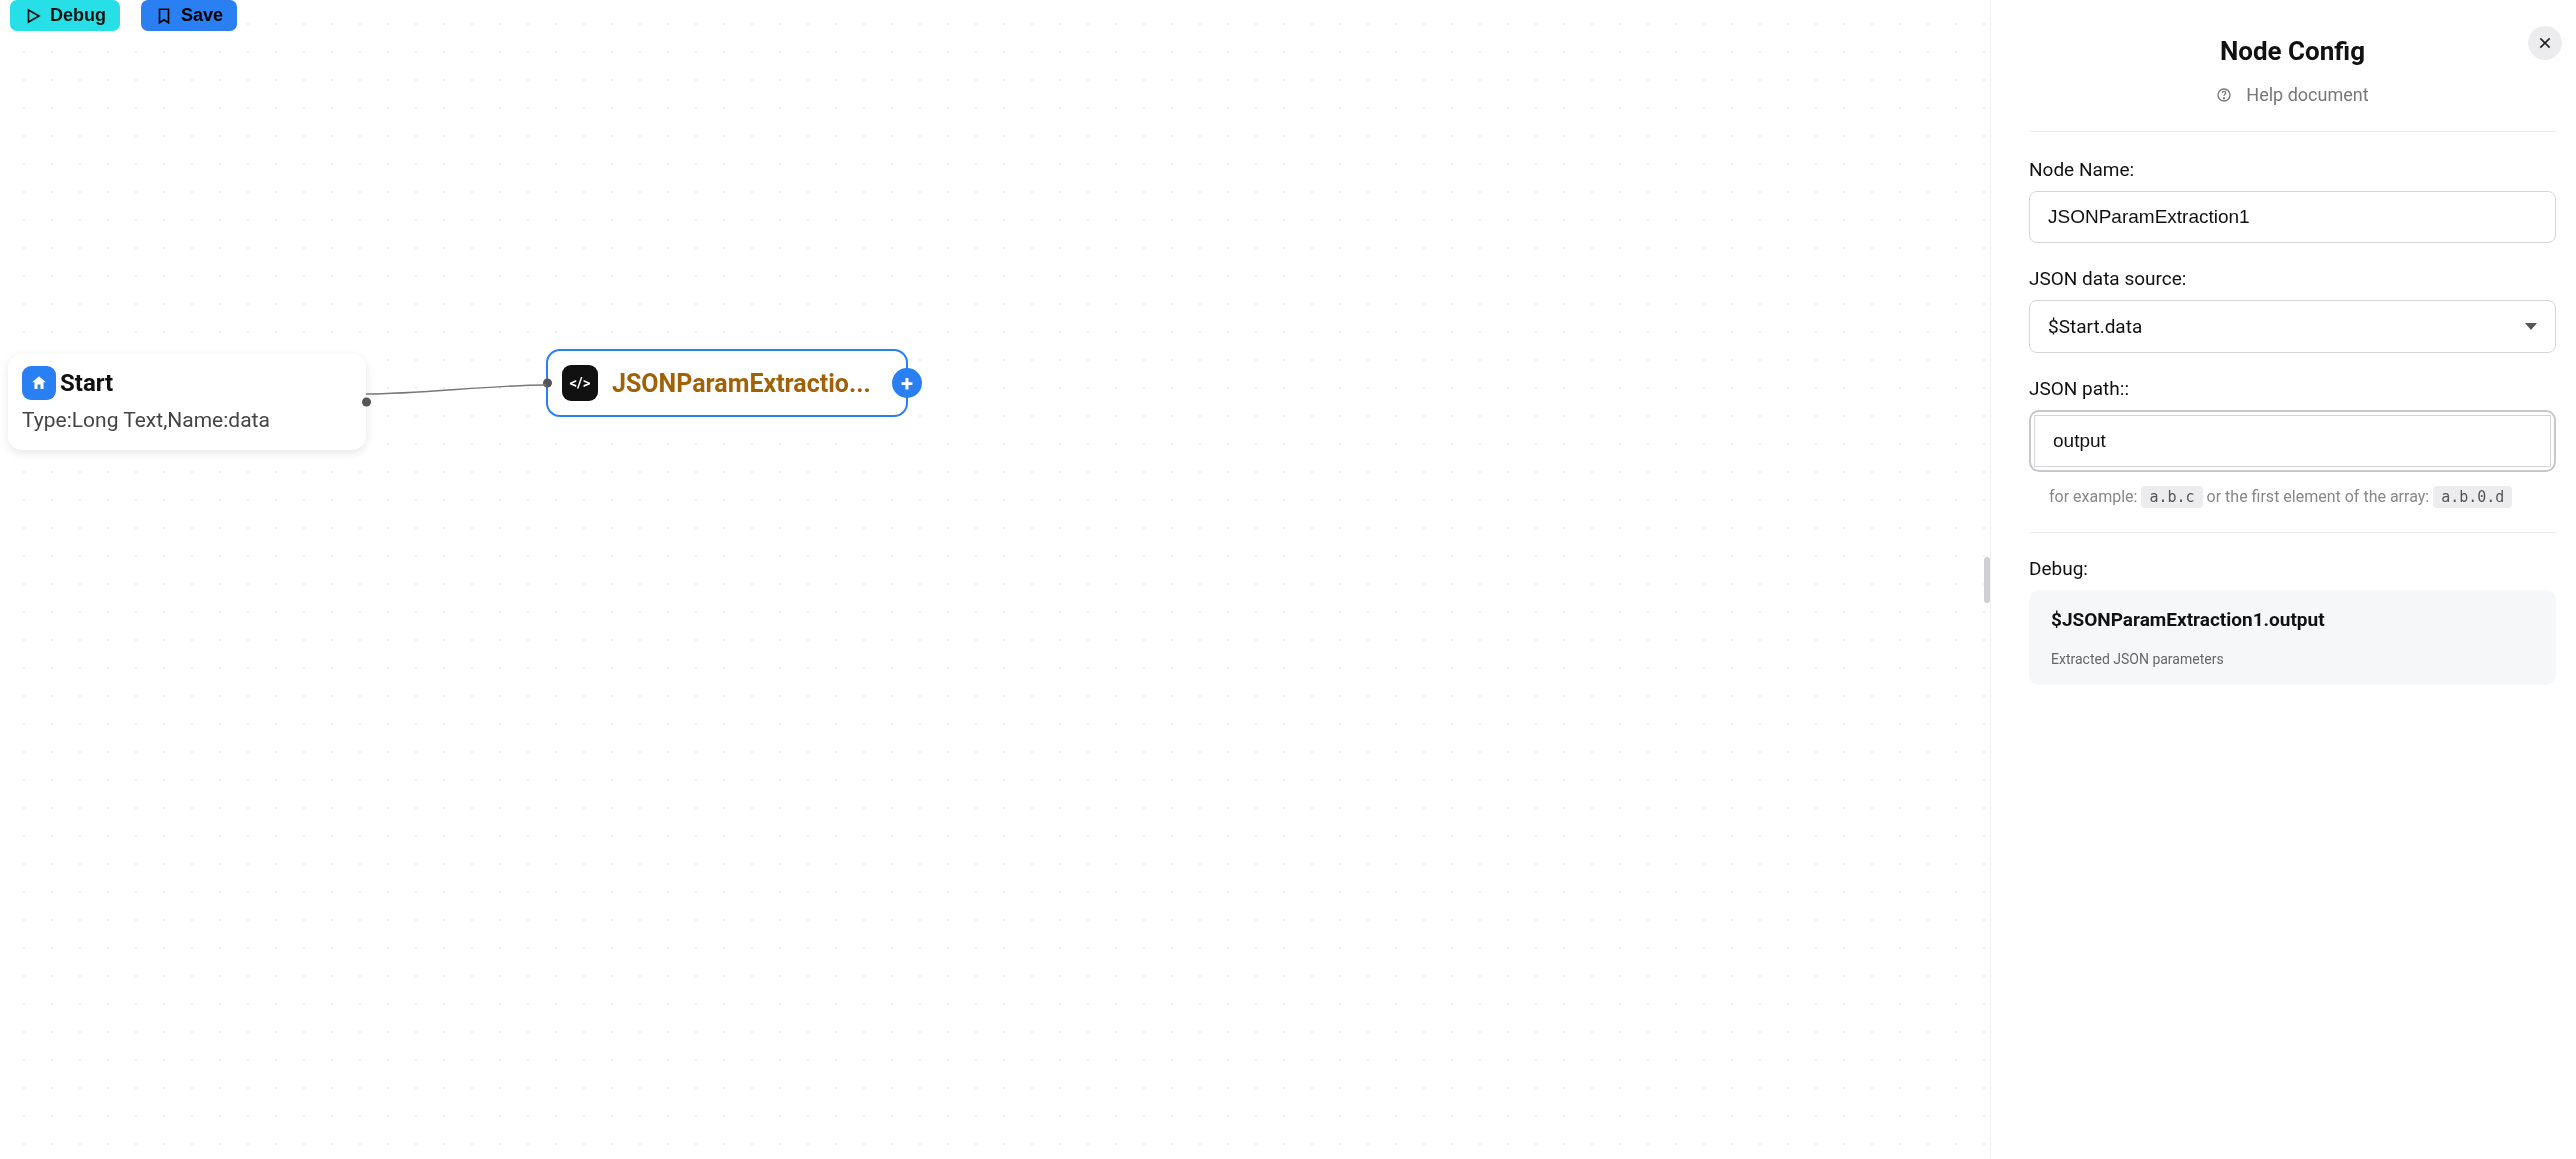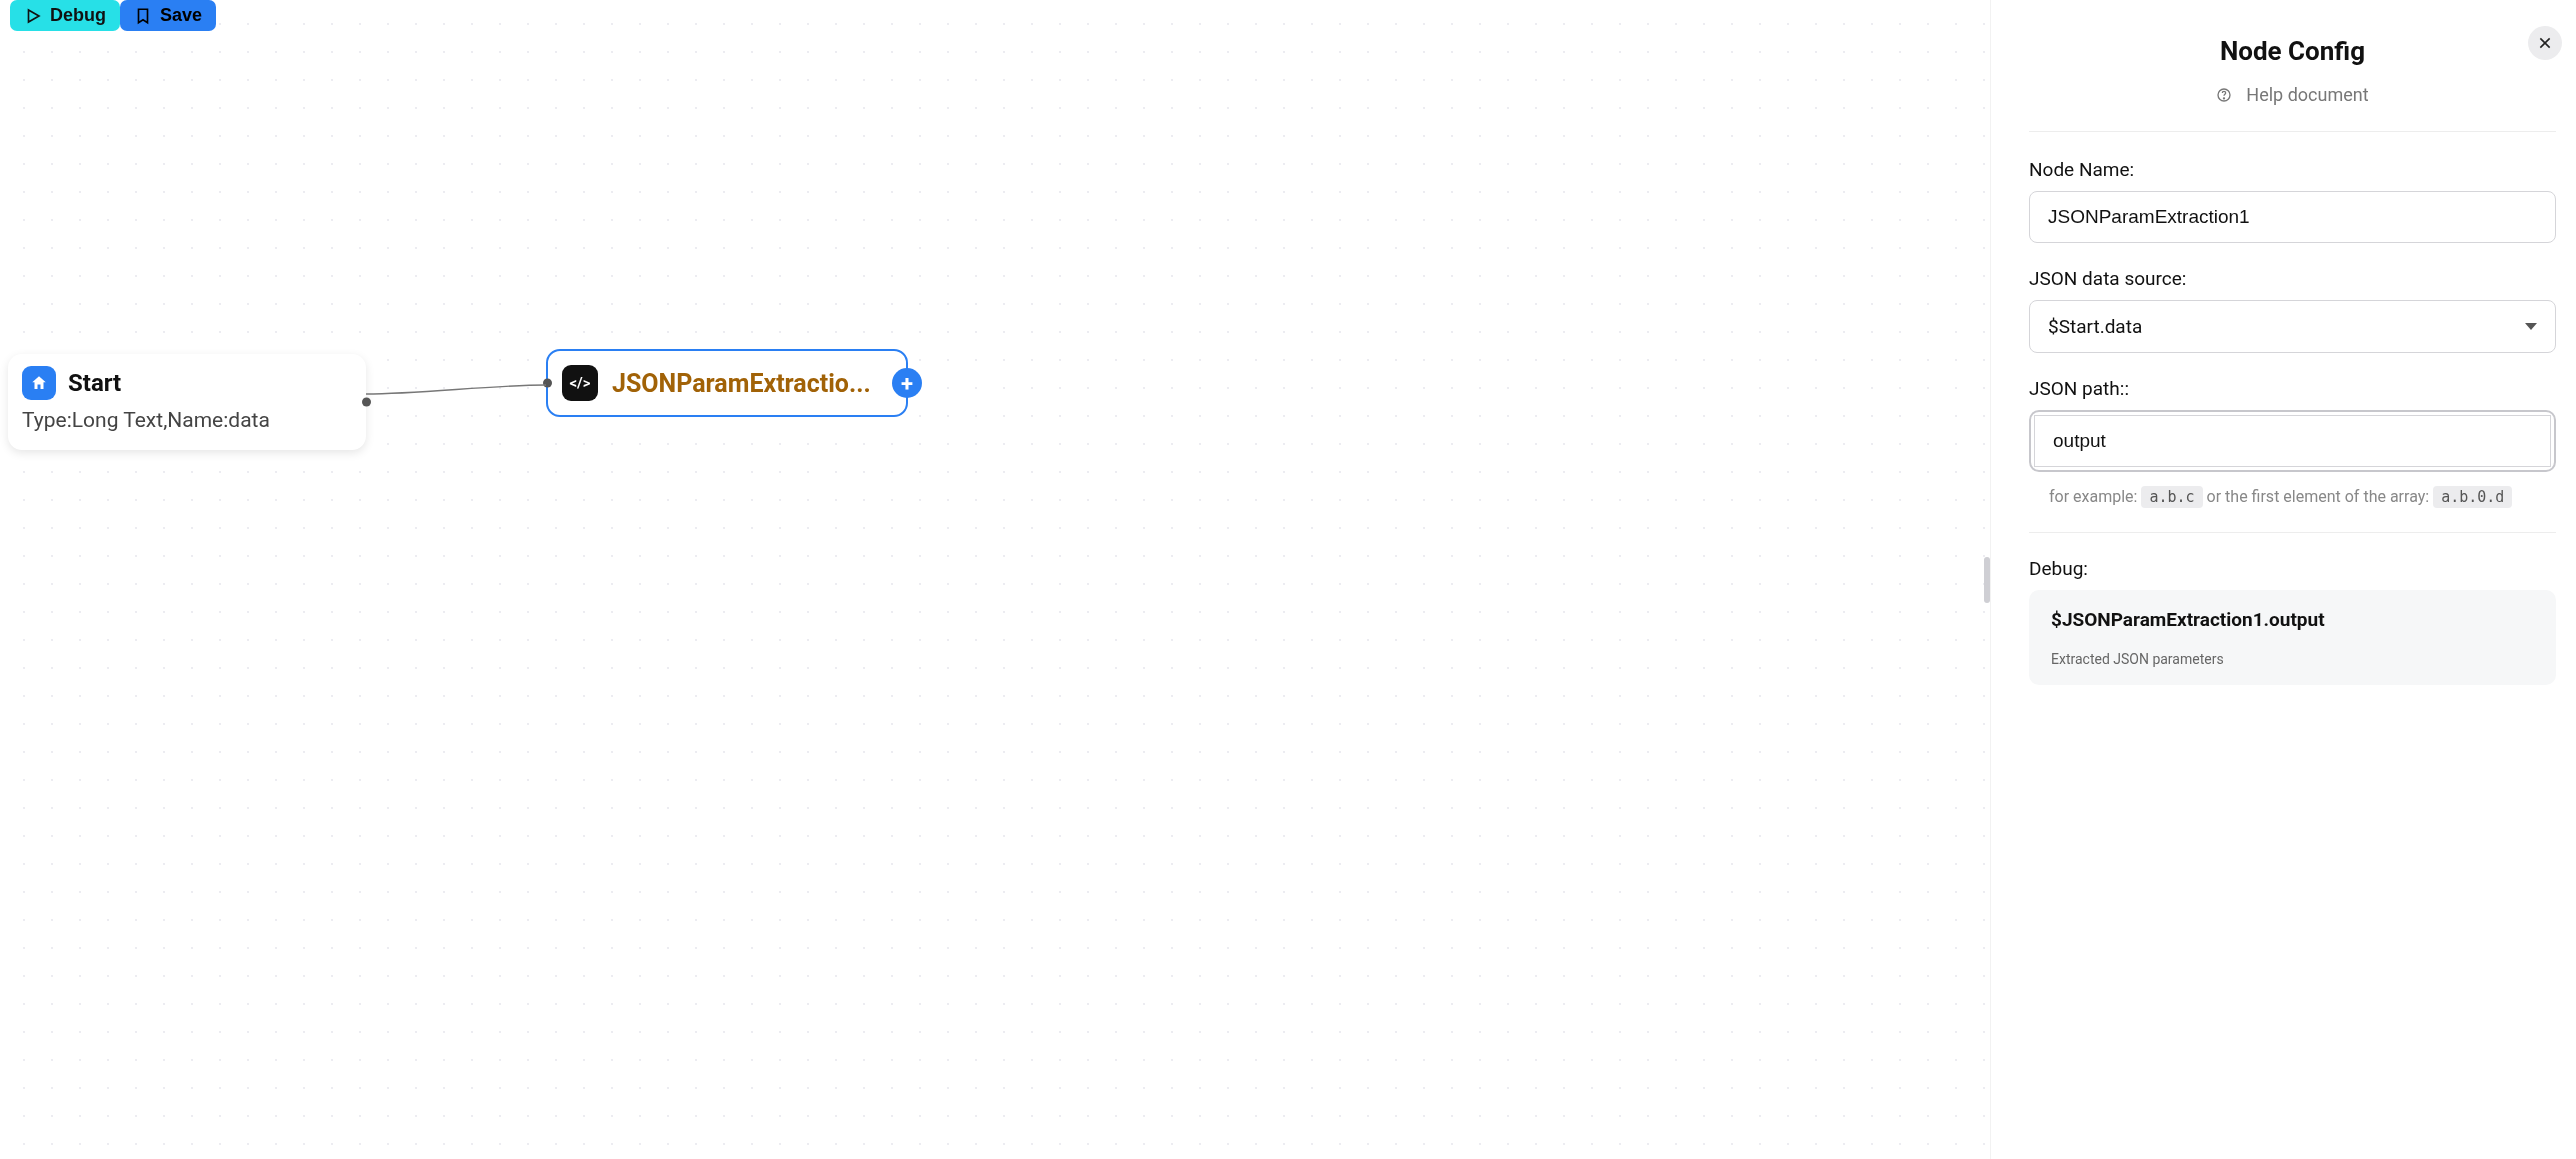--- a/index.html
+++ b/index.html
@@ -15,21 +15,21 @@
     background-image: radial-gradient(circle, rgba(180,180,200,0.25) 1.5px, transparent 1.5px);
     background-size: 28px 28px;
     background-position: 10px 10px;
   }
 
   
   .toolbar {
     position: absolute;
     top: 0; left: 10px;
     display: flex;
-    gap: 0;
+    gap: 21px;
     background: #fff;
     padding: 0;
     z-index: 5;
   }
   .btn {
     display: inline-flex;
     align-items: center;
     gap: 8px;
     height: 31px;
     padding: 0 14px;
@@ -48,21 +48,21 @@
     position: absolute;
     background: #fff;
     border-radius: 14px;
   }
   .node-start {
     left: 8px; top: 354px;
     width: 358px;
     padding: 12px 14px 18px 14px;
     box-shadow: 0 3px 10px rgba(0,0,0,0.10);
   }
-  .node-start .row1 { display: flex; align-items: center; gap: 12px; }
+  .node-start .row1 { display: flex; align-items: center; gap: 4px; }
   .node-start .icon-box {
     width: 34px; height: 34px;
     background: #2a7ff3;
     border-radius: 9px;
     display: flex; align-items: center; justify-content: center;
     color: #fff;
   }
   .node-start .title { font-size: 24px; font-weight: 700; color: #111; }
   .node-start .subtitle { font-size: 21px; color: #444; margin-top: 8px; }
   .port {

